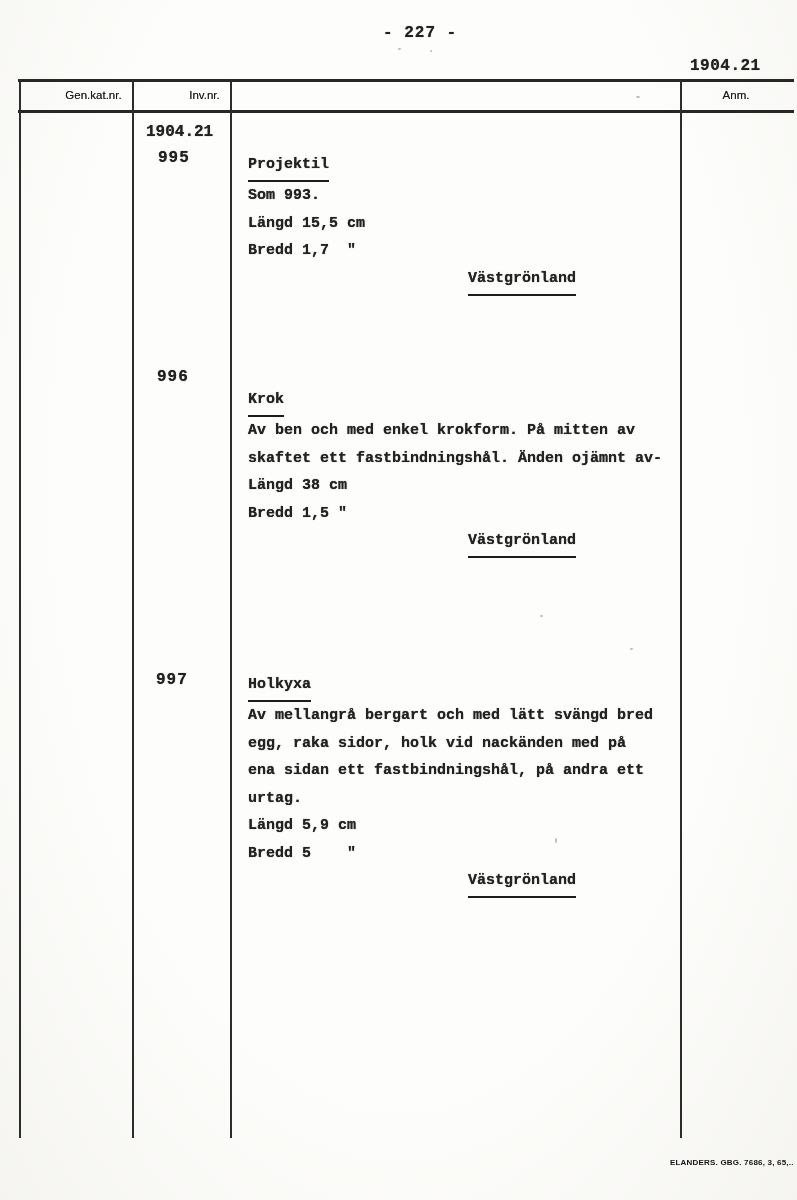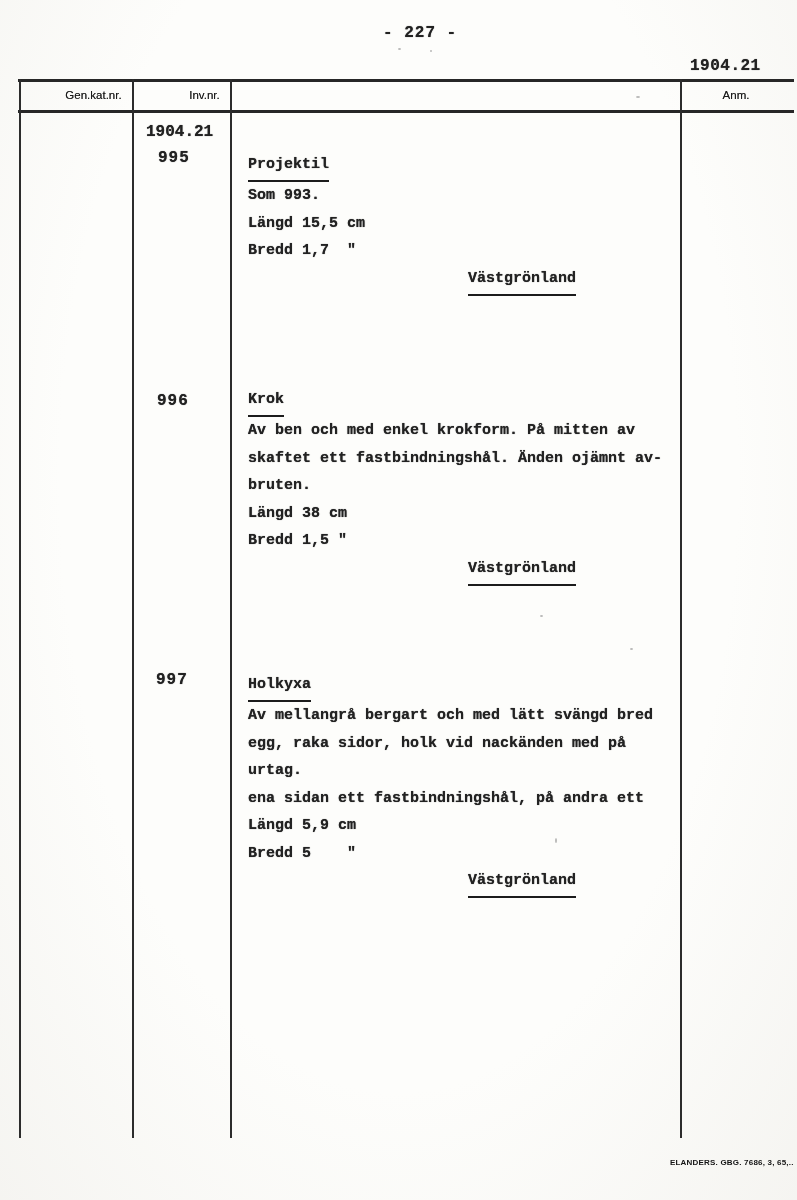--- a/index.html
+++ b/index.html
@@ -51,21 +51,21 @@
     text-align: center;
     text-shadow: 0 0 0.5px rgba(0,0,0,0.6);
   }
   .col-header-genkat { left: 19px;  width: 113px; padding-left: 36px; }
   .col-header-invnr  { left: 148px; width: 113px; }
   .col-header-anm    { left: 680px; width: 112px; }
   
   .group-number { position: absolute; left: 146px; top: 123px; font-size: 16px; }
   .inv-nr { position: absolute; font-size: 16px; letter-spacing: 1px; }
   .inv-995 { left: 158px; top: 149px; }
-  .inv-996 { left: 157px; top: 392px; }
+  .inv-996 { left: 157px; top: 368px; }
   .inv-997 { left: 156px; top: 671px; }
   
   .entry { position: absolute; left: 248px; width: 470px; line-height: 27.5px; }
   .entry-995 { top: 151px; }
   .entry-996 { top: 386px; }
   .entry-997 { top: 671px; }
   .entry-line { min-height: 27.5px; }
   .u {
     display: inline-block;
     border-bottom: 2px solid #1c1c1c;
@@ -113,32 +113,31 @@
     <div class="tw entry-line">Som 993.</div>
     <div class="tw entry-line">Längd 15,5 cm</div>
     <div class="tw entry-line">Bredd 1,7  "</div>
     <div class="entry-line prov-line"><span class="tw u">Västgrönland</span></div>
   </div>
 
   <div class="entry entry-996">
     <div class="entry-line"><span class="tw u">Krok</span></div>
     <div class="tw entry-line">Av ben och med enkel krokform. På mitten av</div>
     <div class="tw entry-line">skaftet ett fastbindningshål. Änden ojämnt av-</div>
-    <div class="tw entry-line">bruten.</div>
     <div class="tw entry-line">Längd 38 cm</div>
     <div class="tw entry-line">Bredd 1,5 "</div>
     <div class="entry-line prov-line"><span class="tw u">Västgrönland</span></div>
   </div>
 
   <div class="entry entry-997">
     <div class="entry-line"><span class="tw u">Holkyxa</span></div>
     <div class="tw entry-line">Av mellangrå bergart och med lätt svängd bred</div>
     <div class="tw entry-line">egg, raka sidor, holk vid nackänden med på</div>
+    <div class="tw entry-line">ena sidan ett fastbindningshål, på andra ett</div>
     <div class="tw entry-line">urtag.</div>
-    <div class="tw entry-line">ena sidan ett fastbindningshål, på andra ett</div>
     <div class="tw entry-line">Längd 5,9 cm</div>
     <div class="tw entry-line">Bredd 5    "</div>
     <div class="entry-line prov-line"><span class="tw u">Västgrönland</span></div>
   </div>
 
   <div class="printer-mark">ELANDERS. GBG. 7686, 3, 65,..</div>
 
   <div class="speck" style="left:398px; top:48px; width:3px; height:2px;"></div>
   <div class="speck" style="left:430px; top:50px; width:2px; height:2px;"></div>
   <div class="speck" style="left:636px; top:96px; width:4px; height:2px;"></div>

